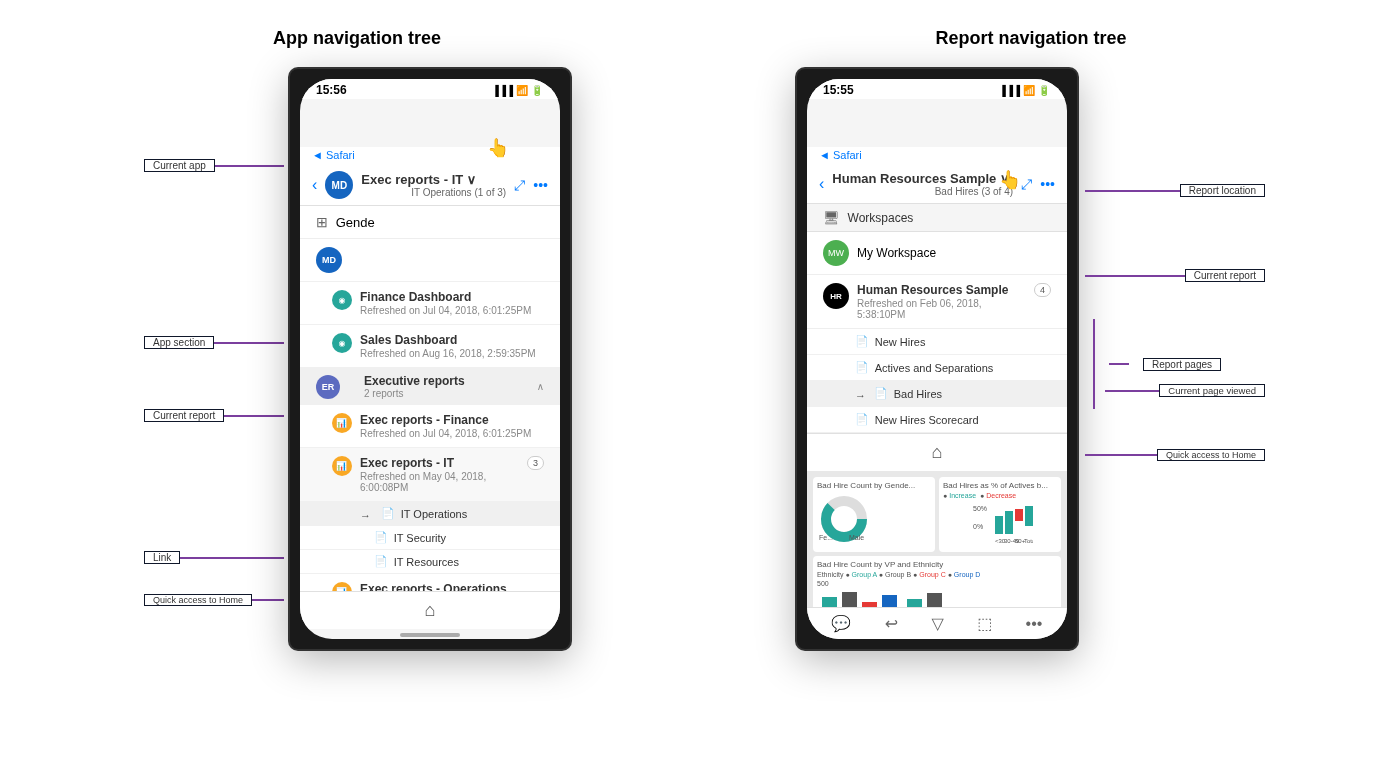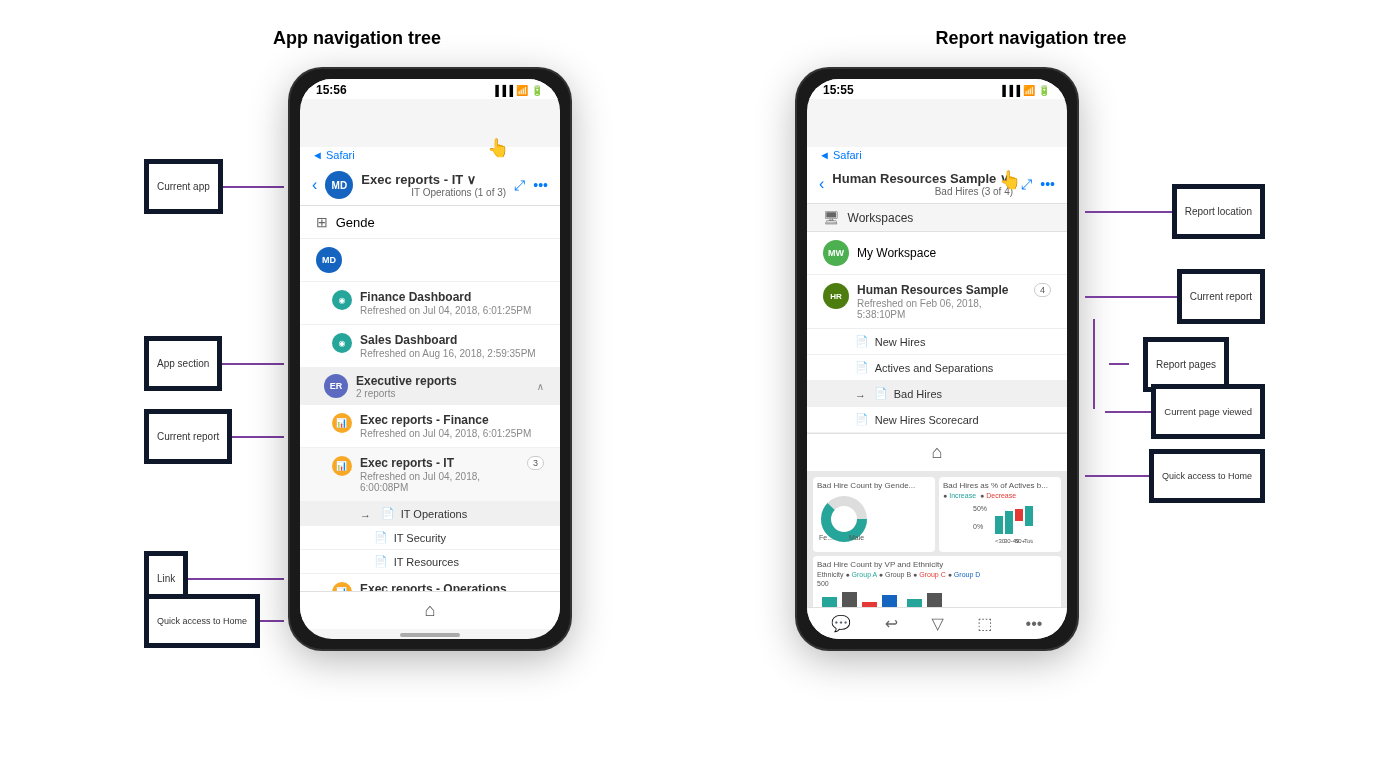--- a/index.html
+++ b/index.html
@@ -36,21 +36,21 @@
       margin-bottom: 20px;
       text-align: center;
       margin-top: 8px;
     }
 
     
     .phone-frame {
       width: 280px;
       height: 580px;
       background: #1a1a1a;
-      border-radius: 32px;
+      border-radius: 8px;
       padding: 10px;
       box-shadow: 0 0 0 2px #333, 0 10px 40px rgba(0,0,0,0.3);
       position: relative;
     }
 
     .phone-screen {
       width: 100%;
       height: 100%;
       background: #f5f5f5;
       border-radius: 32px;
@@ -150,21 +150,21 @@
     }
 
     .section-group {
       background: #f0f0f0;
       padding: 6px 16px;
       display: flex;
       align-items: center;
       justify-content: space-between;
     }
 
-    .section-group-left { display: flex; gap: 8px; margin-left: 8px; }
+    .section-group-left { display: flex; align-items: center; gap: 24px; }
     .section-group-title { font-size: 12px; font-weight: 600; color: #333; }
     .section-group-sub { font-size: 10px; color: #888; }
 
     .current-indicator {
       color: #444;
       font-size: 11px;
       margin-right: 4px;
     }
 
     .nav-page-item {
@@ -219,21 +219,21 @@
       align-items: center;
       gap: 8px;
       border-bottom: 1px solid #eee;
     }
 
     .my-workspace-avatar {
       width: 26px; height: 26px;
       background: #4CAF50;
       border-radius: 50%;
       display: flex; align-items: center; justify-content: center;
-      font-size: 9px; font-weight: 700; color: #fff;
+      font-size: 9px; font-weight: 400; color: #fff;
     }
 
     .current-report-item {
       background: #fff;
       padding: 8px 16px;
       display: flex;
       align-items: flex-start;
       gap: 8px;
       border-bottom: 1px solid #eee;
     }
@@ -298,22 +298,22 @@
       border-radius: 4px;
       padding: 4px;
       font-size: 8px;
       color: #555;
       overflow: hidden;
     }
 
     .chart-title { font-size: 8px; color: #555; margin-bottom: 2px; }
 
     .ann-box {
-      border: 5px solid #0f172a;
-      padding: 17px 8px;
+      border: 1px solid #0f172a;
+      padding: 0 8px;
       font-size: 10px;
       white-space: nowrap;
       background: #fff;
       color: #333;
     }
 
     .ann-line {
       height: 2px;
       background: #7B3F9E;
       flex: 1;
@@ -434,21 +434,21 @@
               <div class="nav-item-content">
                 <div class="nav-item-title">Exec reports - Finance</div>
                 <div class="nav-item-subtitle">Refreshed on Jul 04, 2018, 6:01:25PM</div>
               </div>
             </div>
 
             <div class="nav-item" style="padding-left:32px; background:#f8f8f8;">
               <div style="width:20px; height:20px; background:#F9A825; border-radius:50%; display:flex; align-items:center; justify-content:center; font-size:9px; color:#fff;">📊</div>
               <div class="nav-item-content">
                 <div class="nav-item-title">Exec reports - IT</div>
-                <div class="nav-item-subtitle">Refreshed on Jul 04, 2018, 6:00:08PM</div>
+                <div class="nav-item-subtitle">Refreshed on May 04, 2018, 6:00:08PM</div>
               </div>
               <span class="nav-item-badge">3</span>
             </div>
 
             <div class="nav-page-item active">
               <span class="current-indicator">→</span>
               <span class="page-icon">📄</span>
               <span>IT Operations</span>
             </div>
 
@@ -528,21 +528,21 @@
             <span class="workspace-icon">🖥</span>
             <span class="workspace-title">Workspaces</span>
           </div>
 
           <div class="my-workspace-item">
             <div class="my-workspace-avatar">MW</div>
             <span style="font-size:12px; font-weight:500;">My Workspace</span>
           </div>
 
           <div class="current-report-item">
-            <div class="avatar-circle" style="background:#4d7c0f; width:26px; height:26px; font-size:8px;">HR</div>
+            <div class="avatar-circle" style="background:#000000; width:26px; height:26px; font-size:8px;">HR</div>
             <div class="nav-item-content">
               <div class="nav-item-title">Human Resources Sample</div>
               <div class="nav-item-subtitle">Refreshed on Feb 06, 2018, 5:38:10PM</div>
             </div>
             <span class="nav-item-badge">4</span>
           </div>
 
           <div class="report-pages-list">
 
             <div class="report-page-item">

